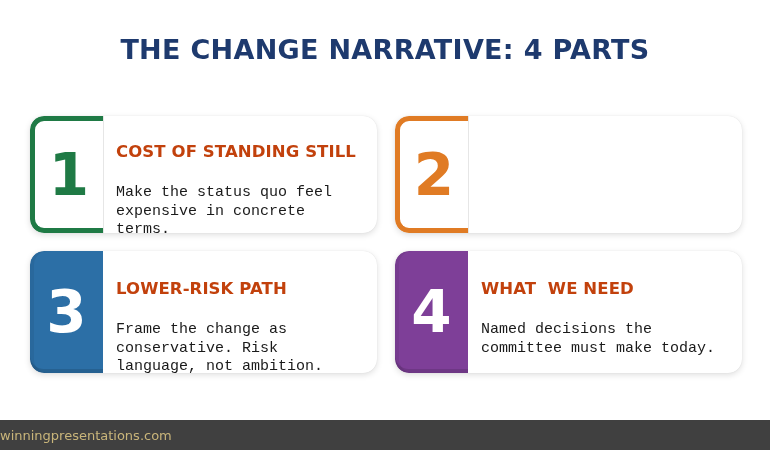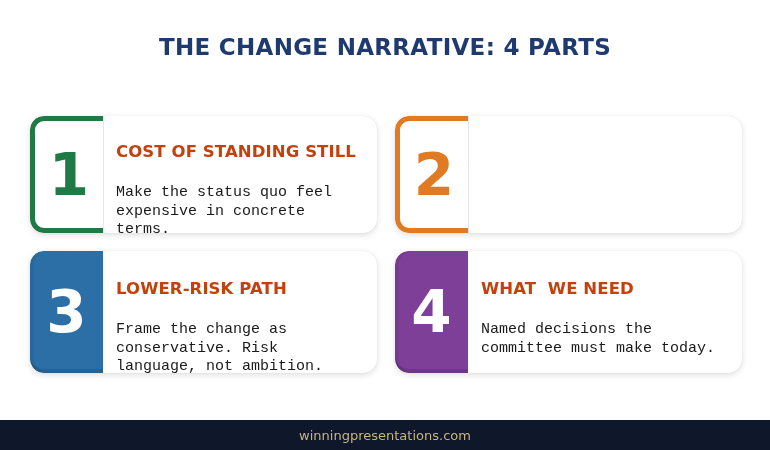--- a/index.html
+++ b/index.html
@@ -1,20 +1,20 @@
 <!DOCTYPE html>
 <html><head>
 <meta charset="utf-8">
 <style>
   * { box-sizing: border-box; margin: 0; padding: 0; }
   html, body { width: 770px; height: 450px; overflow: hidden; background: #ffffff; }
   body { position: relative; font-family: "Liberation Sans", "DejaVu Sans", sans-serif; }
   .title {
     position: absolute; top: 34px; left: 0; width: 770px; text-align: center;
-    font-family: "DejaVu Sans", sans-serif; font-weight: bold; font-size: 23px;
+    font-family: "DejaVu Sans", sans-serif; font-weight: bold; font-size: 27px;
     letter-spacing: 0.3px; color: #1e3a6e;
   }
   .card {
     position: absolute; width: 347px; background: #ffffff;
     border-radius: 14px; box-shadow: 0 2px 6px rgba(0,0,0,0.13), 0 0 1px rgba(0,0,0,0.12);
     overflow: hidden;
   }
   .card.c1 { left: 30px; top: 116px; height: 117px; }
   .card.c2 { left: 395px; top: 116px; height: 117px; }
   .card.c3 { left: 30px; top: 251px; height: 122px; }
@@ -30,21 +30,21 @@
   .text { position: absolute; left: 86px; right: 10px; }
   .heading {
     font-family: "DejaVu Sans", sans-serif; font-weight: bold; font-size: 16.5px;
     color: #c2410c; letter-spacing: 0.1px; white-space: pre;
   }
   .body { margin-top: 23px; font-family: Liberation Mono, monospace; font-size: 15px; line-height: 18.5px; color: #1a1a1a; }
   .c1 .text, .c2 .text { top: 26px; }
   .c3 .text, .c4 .text { top: 28px; }
   .footer {
     position: absolute; left: 0; bottom: 0; width: 770px; height: 30px;
-    background: #0f172a; display: flex; align-items: center; justify-content: center;
+    background: #404040; display: flex; align-items: center; justify-content: flex-start;
   }
   .footer span { font-family: "DejaVu Sans", sans-serif; font-size: 13px; color: #c9b57a; }
 </style>
 </head>
 <body>
 
 <h1 class="title">THE CHANGE NARRATIVE: 4 PARTS</h1>
 
 <div class="card c1">
   <div class="num outline" style="border-color:#1f7a45;color:#1f7a45;">1</div>

